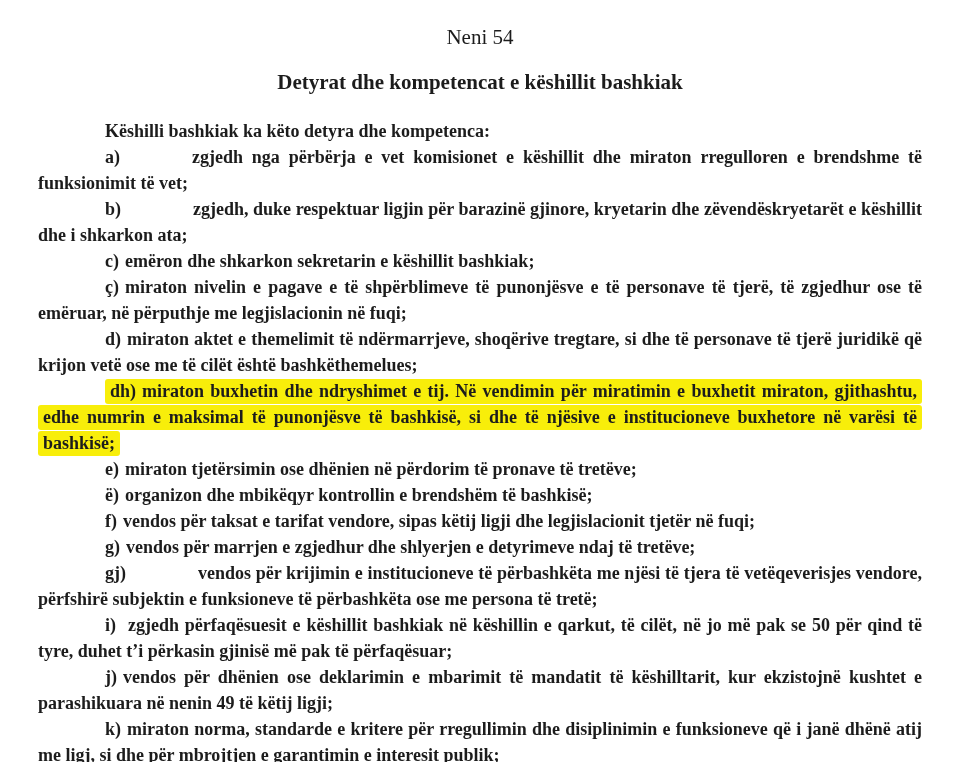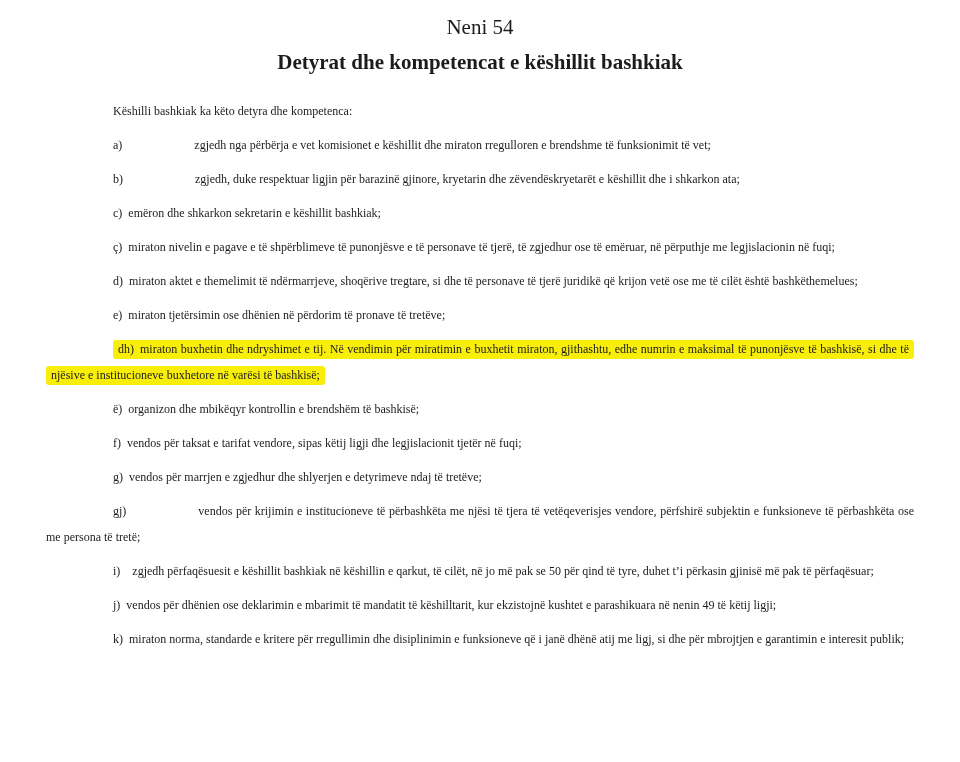--- a/index.html
+++ b/index.html
@@ -12,34 +12,35 @@
     color: #1c1c1c;
     overflow: hidden;
     box-sizing: border-box;
     padding: 6px 38px 0 38px;
   }
   .doc-header { text-align: center; }
   .article-number {
     font-size: 21px;
     line-height: 26px;
     font-weight: normal;
-    margin: 8px;
+    margin: 18px;
   }
   .article-title {
     font-size: 21px;
     line-height: 28px;
     font-weight: bold;
     margin: 0 0 22px 0;
   }
   .para {
-    margin: 8px;
-    font-size: 12px;
+    margin: 0;
+    font-size: 18px;
     line-height: 26px;
     text-align: justify;
     text-indent: 67px;
+    font-weight: bold;
   }
   .para .label { margin-right: 6px; }
   .para.wide-gap .label { margin-right: 72px; }
   .para.small-gap .label { margin-right: 12px; }
   .hl {
     background: var(--hl, #f8ee0a);
     padding: 2px 5px 3px 5px;
     border-radius: 3px;
     -webkit-box-decoration-break: clone;
     box-decoration-break: clone;
@@ -60,23 +61,23 @@
   <p class="para wide-gap"><span class="label">a)</span><span class="text">zgjedh nga përbërja e vet komisionet e këshillit dhe miraton rregulloren e brendshme të funksionimit të vet;</span></p>
 
   <p class="para wide-gap"><span class="label">b)</span><span class="text">zgjedh, duke respektuar ligjin për barazinë gjinore, kryetarin dhe zëvendëskryetarët e këshillit dhe i shkarkon ata;</span></p>
 
   <p class="para"><span class="label">c)</span><span class="text">emëron dhe shkarkon sekretarin e këshillit bashkiak;</span></p>
 
   <p class="para"><span class="label">ç)</span><span class="text">miraton nivelin e pagave e të shpërblimeve të punonjësve e të personave të tjerë, të zgjedhur ose të emëruar, në përputhje me legjislacionin në fuqi;</span></p>
 
   <p class="para"><span class="label">d)</span><span class="text">miraton aktet e themelimit të ndërmarrjeve, shoqërive tregtare, si dhe të personave të tjerë juridikë që krijon vetë ose me të cilët është bashkëthemelues;</span></p>
 
+  <p class="para"><span class="hl"><span class="label">dh)</span><span class="text">miraton buxhetin dhe ndryshimet e tij. Në vendimin për miratimin e buxhetit miraton, gjithashtu, edhe numrin e maksimal të punonjësve të bashkisë, si dhe të njësive e institucioneve buxhetore në varësi të bashkisë;</span></span></p>
+
   <p class="para"><span class="label">e)</span><span class="text">miraton tjetërsimin ose dhënien në përdorim të pronave të tretëve;</span></p>
-
-  <p class="para"><span class="hl"><span class="label">dh)</span><span class="text">miraton buxhetin dhe ndryshimet e tij. Në vendimin për miratimin e buxhetit miraton, gjithashtu, edhe numrin e maksimal të punonjësve të bashkisë, si dhe të njësive e institucioneve buxhetore në varësi të bashkisë;</span></span></p>
 
   <p class="para"><span class="label">ë)</span><span class="text">organizon dhe mbikëqyr kontrollin e brendshëm të bashkisë;</span></p>
 
   <p class="para"><span class="label">f)</span><span class="text">vendos për taksat e tarifat vendore, sipas këtij ligji dhe legjislacionit tjetër në fuqi;</span></p>
 
   <p class="para"><span class="label">g)</span><span class="text">vendos për marrjen e zgjedhur dhe shlyerjen e detyrimeve ndaj të tretëve;</span></p>
 
   <p class="para wide-gap"><span class="label">gj)</span><span class="text">vendos për krijimin e institucioneve të përbashkëta me njësi të tjera të vetëqeverisjes vendore, përfshirë subjektin e funksioneve të përbashkëta ose me persona të tretë;</span></p>
 
 

